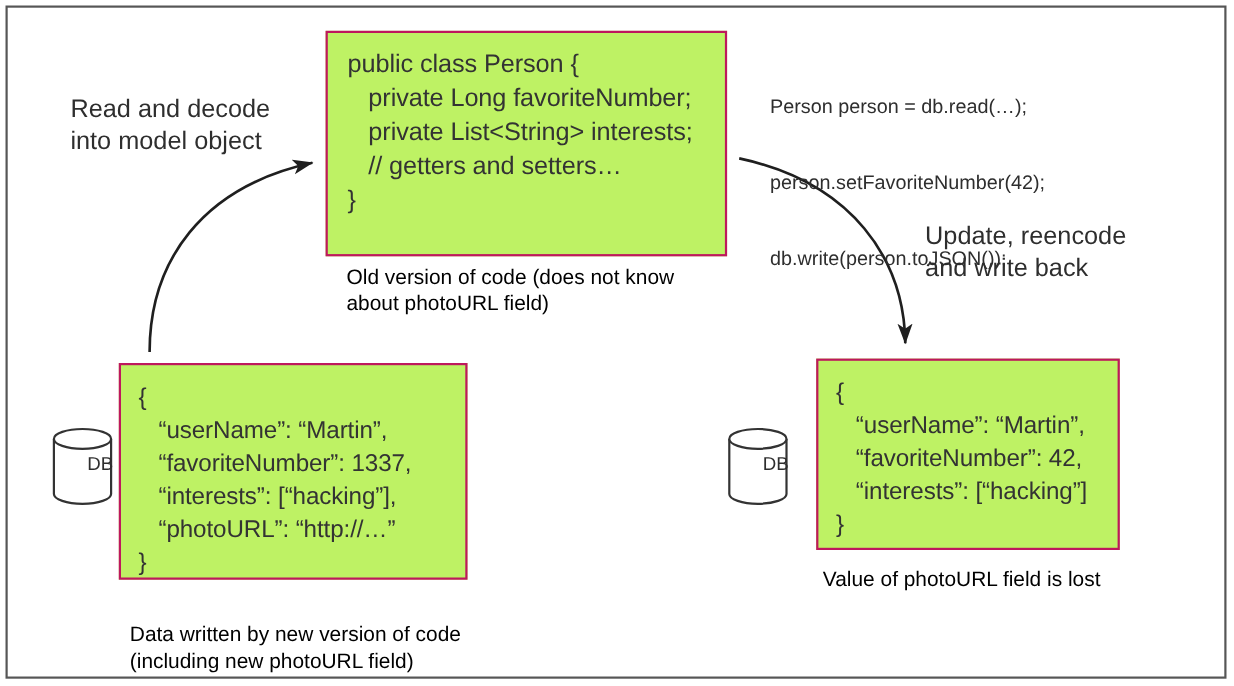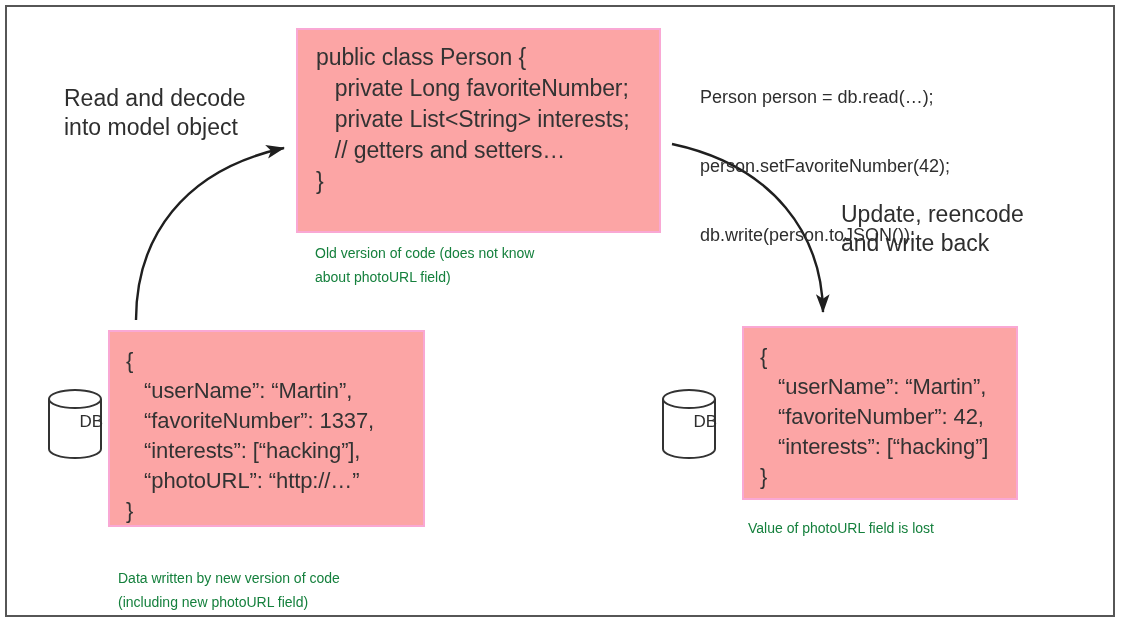--- a/index.html
+++ b/index.html
@@ -20,22 +20,22 @@
     position: absolute;
     left: 5px;
     top: 5px;
     width: 1110px;
     height: 612px;
     border: 2px solid #565656;
     box-sizing: border-box;
   }
   .box {
     position: absolute;
-    border: 2px solid #f9a8d4;
-    background: #fca5a5;
+    border: 2px solid #be185d;
+    background: #bef264;
     box-sizing: border-box;
   }
   .codeline, .jsonline {
     white-space: pre;
     font-family: "Liberation Sans", sans-serif;
     color: #333333;
   }
 
   
   #code-box {
@@ -75,23 +75,23 @@
   
   .label {
     position: absolute;
     font-size: 23px;
     line-height: 29px;
     color: #2e2e2e;
     white-space: pre;
   }
   .caption {
     position: absolute;
-    font-size: 14px;
+    font-size: 19px;
     line-height: 24px;
-    color: #15803d;
+    color: #000000;
     white-space: pre;
   }
   .snippet {
     position: absolute;
     font-size: 18px;
     line-height: 23px;
     color: #2e2e2e;
     white-space: pre;
   }
 

